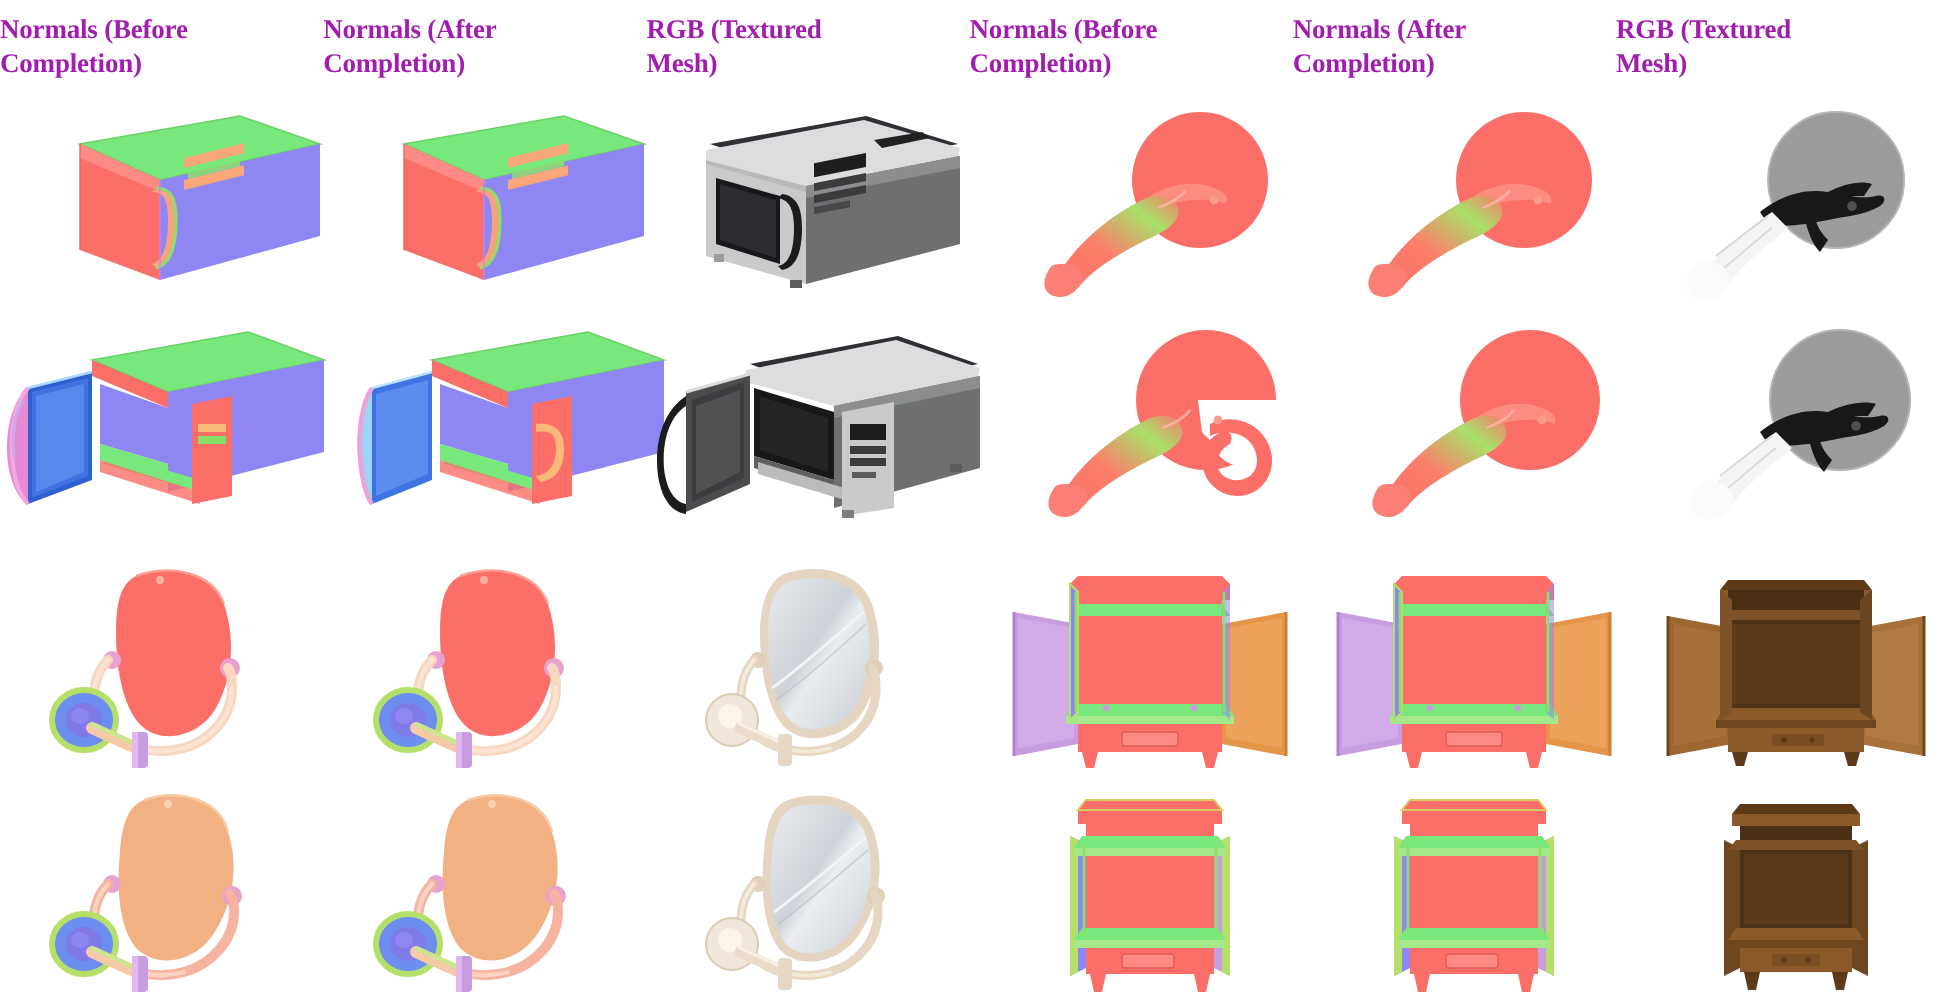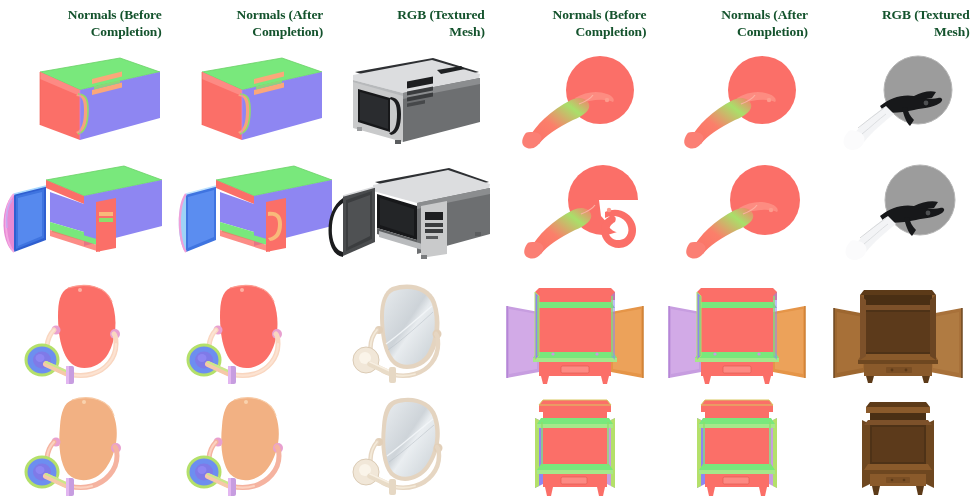--- a/index.html
+++ b/index.html
@@ -16,25 +16,25 @@
   }
   
   .header-row{
     position:absolute;
     left:0;top:0;
     width:970px;
     display:flex;
   }
   .col-head{
     width:161.6px;
-    text-align:right;
+    text-align:left;
     font-weight:bold;
     font-size:13.5px;
     line-height:17px;
-    color:#14532d;
+    color:#a21caf;
     padding-top:6px;
     letter-spacing:-0.1px;
   }
   .col-head .l2{display:block;}
 
   
   .grid{
     position:absolute;
     left:0;top:46px;
     width:970px;height:454px;

